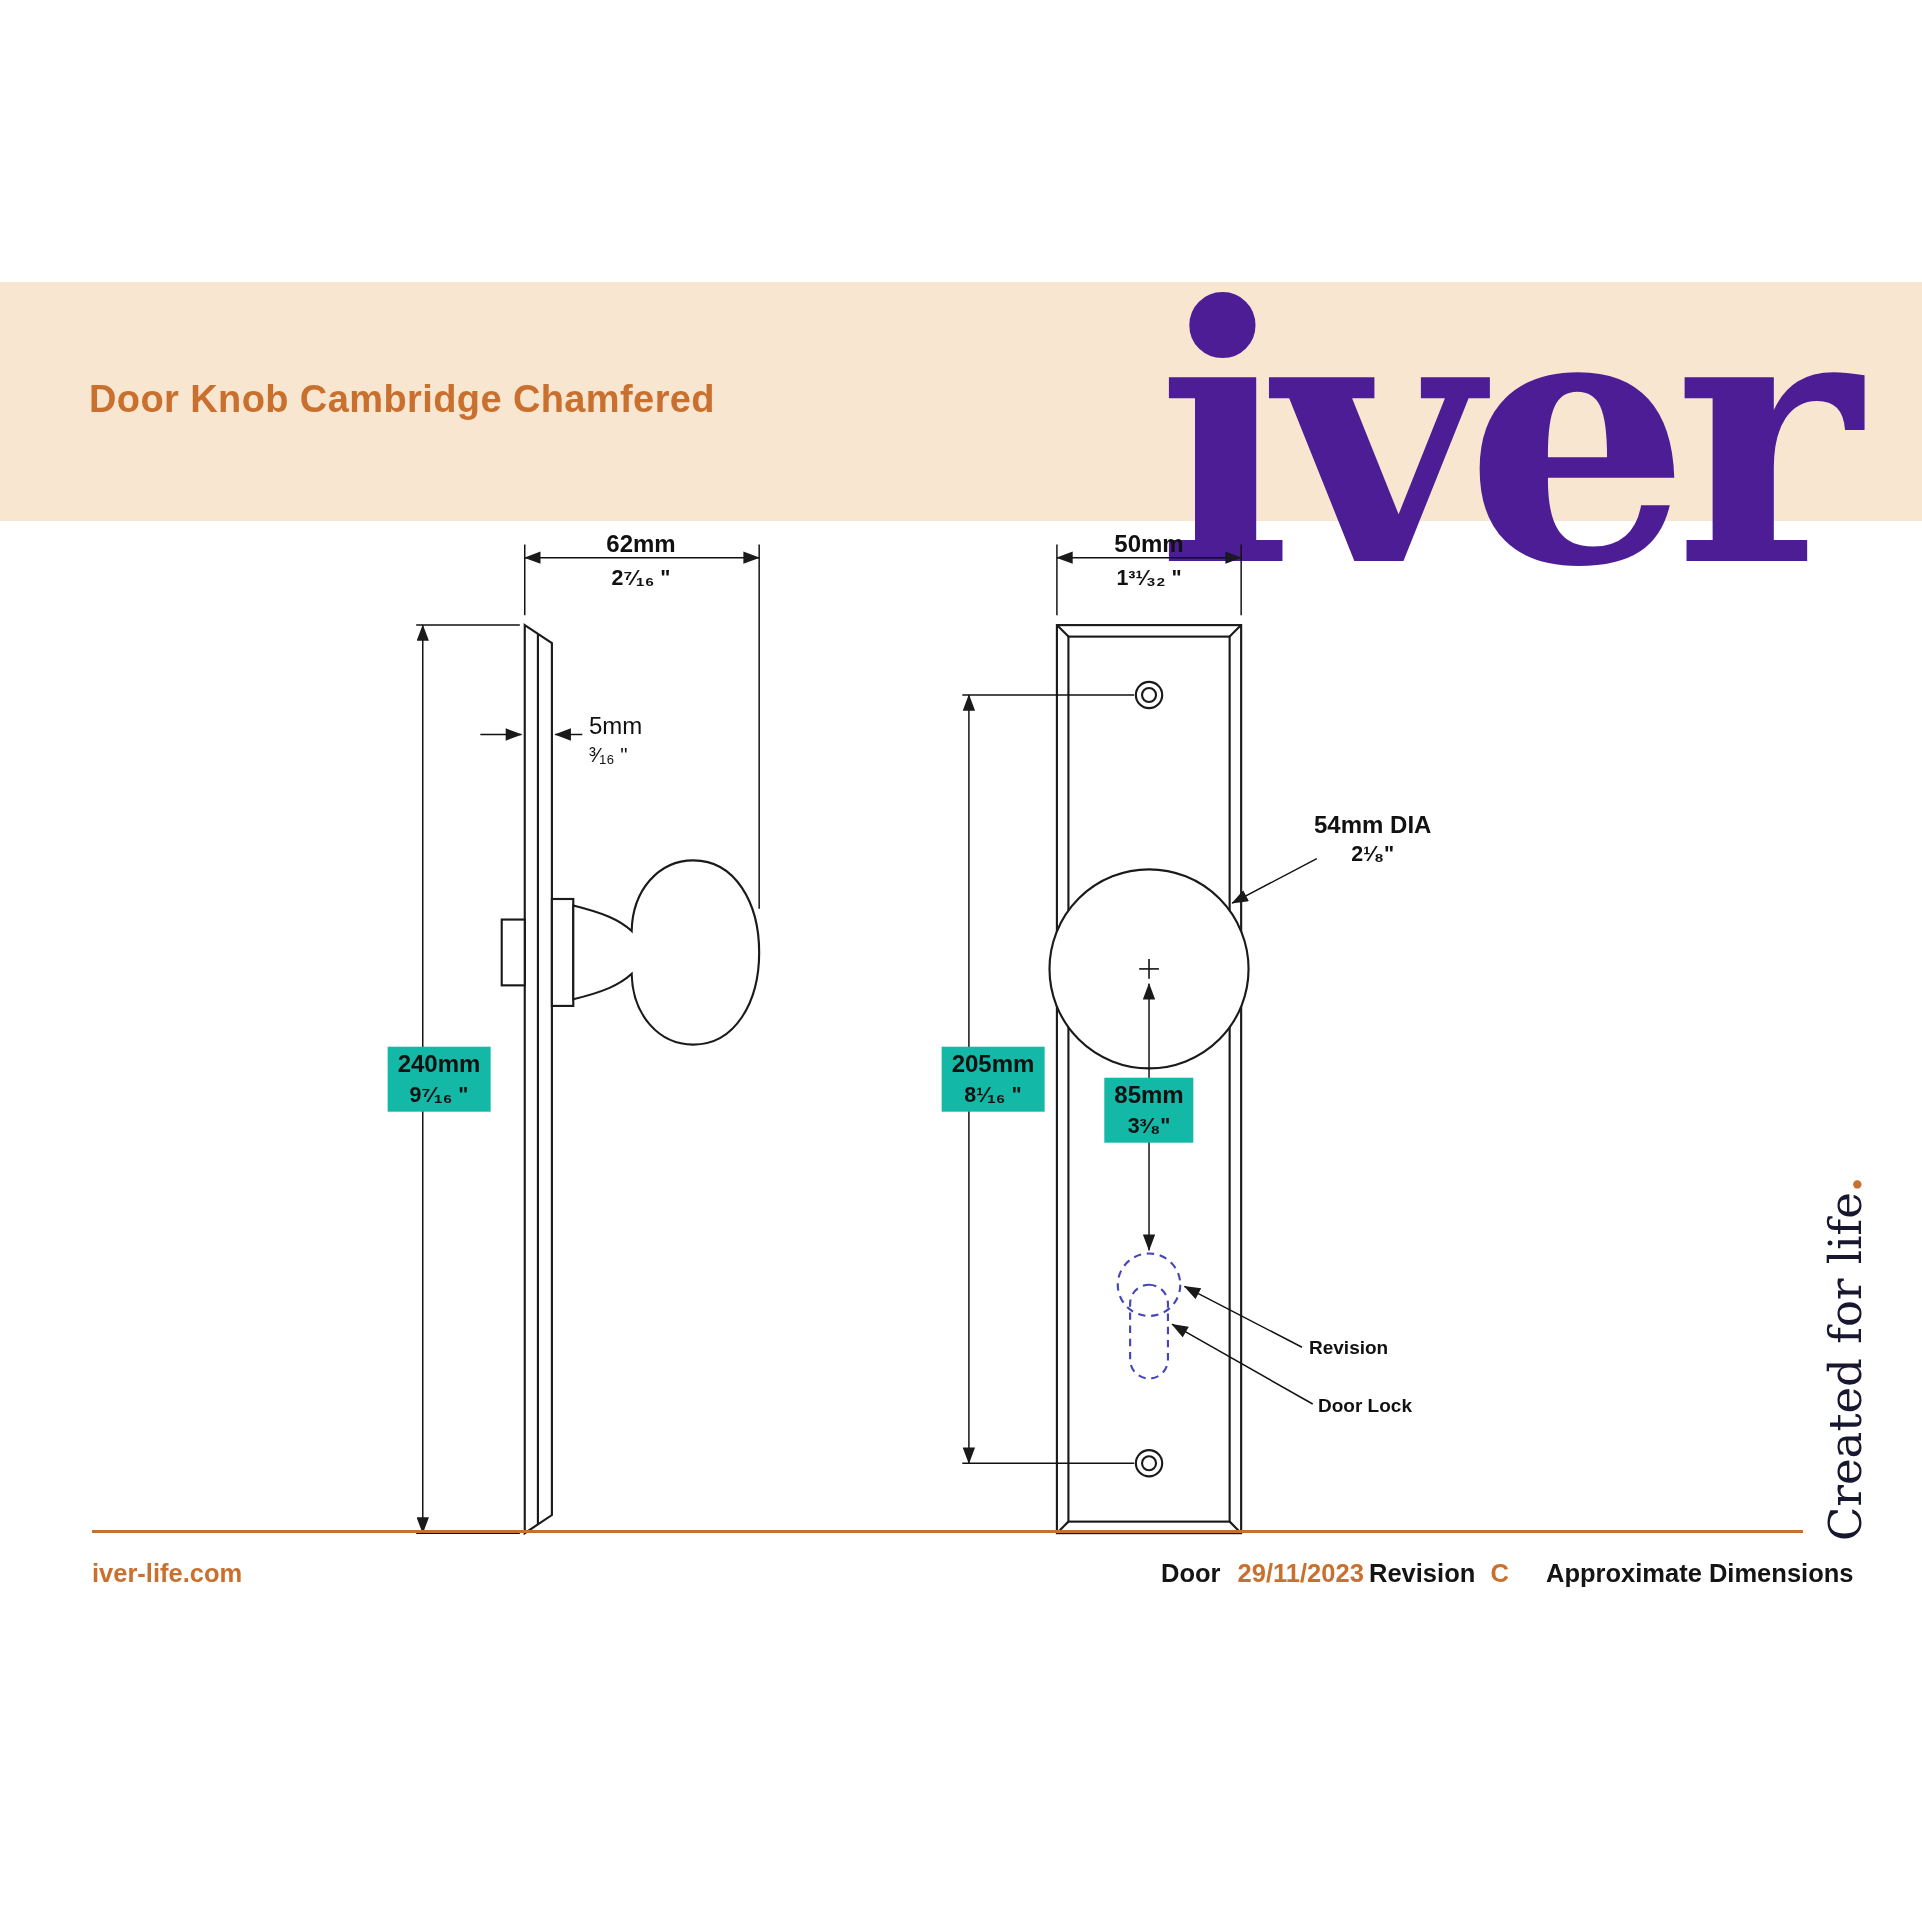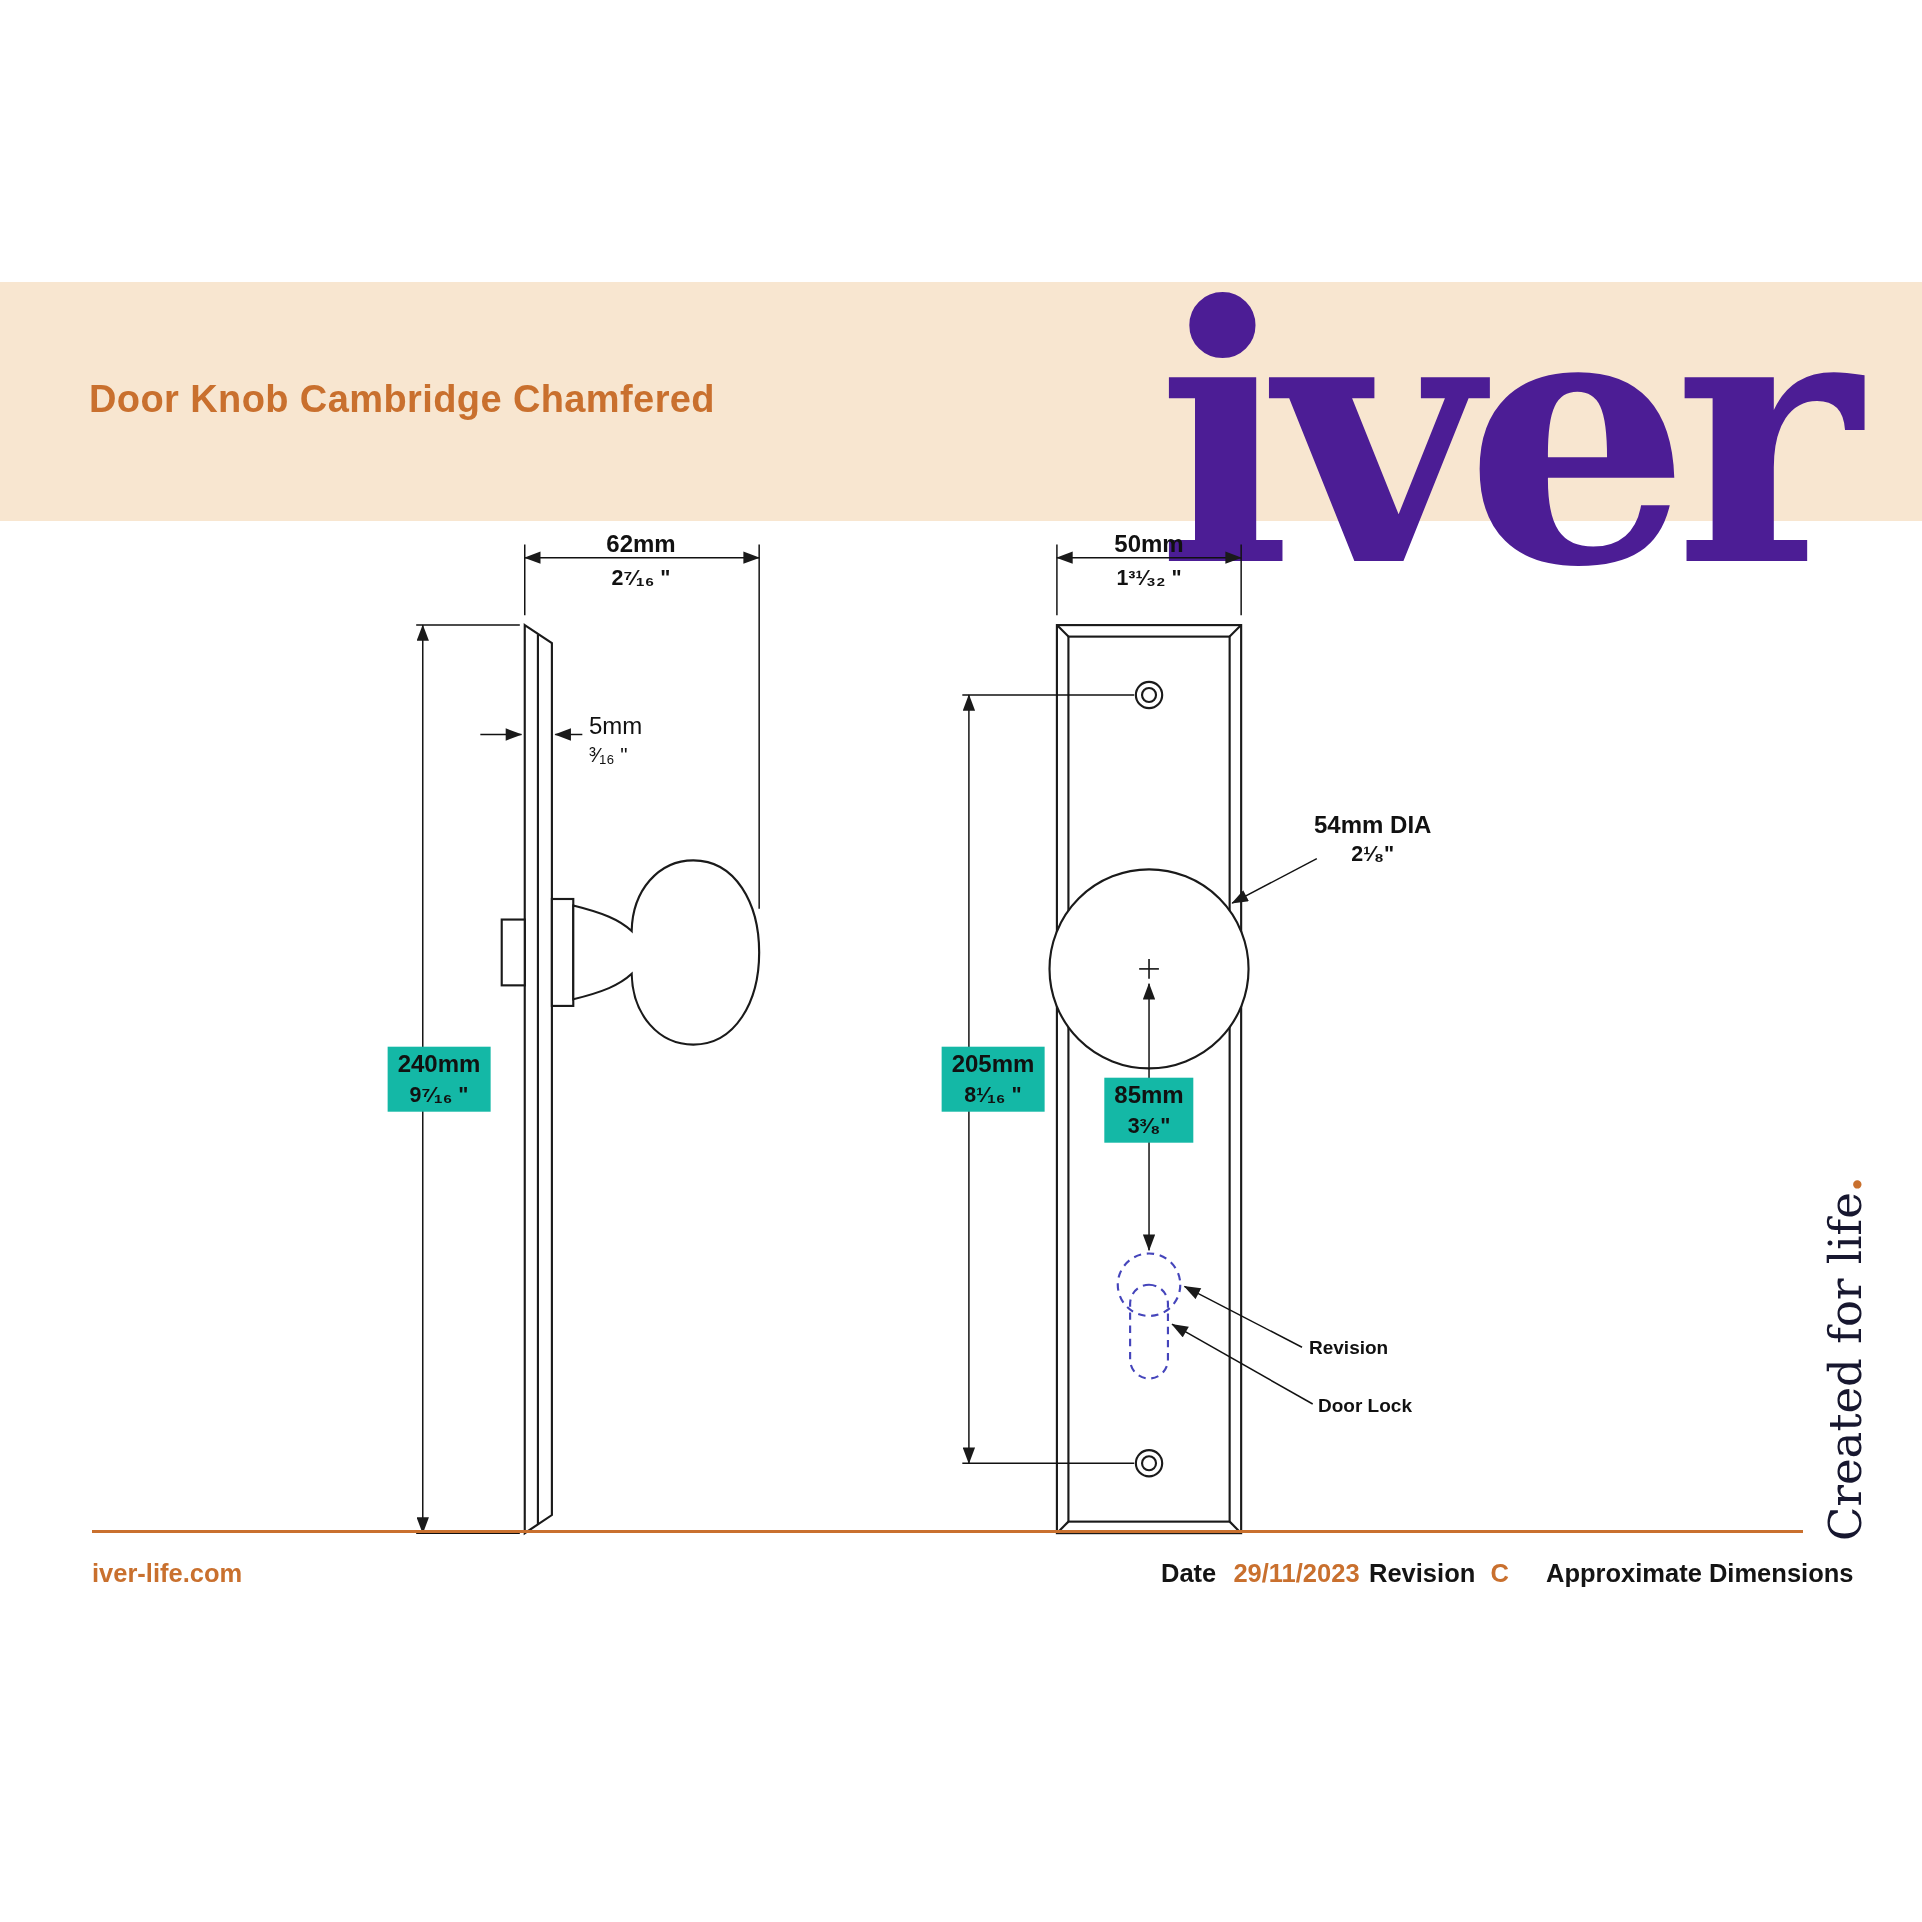--- a/index.html
+++ b/index.html
@@ -155,21 +155,21 @@
 
 <div class="tagline">
   <span>Created for life</span><span class="dot">.</span>
 </div>
 
 <div class="footer-rule"></div>
 
 <div class="footer-text orange" style="left:92px;">iver-life.com</div>
 
 <div class="footer-text" style="left:1161px;">
-  <span class="dark">Date</span>
+  <span class="dark">Door</span>
   <span class="orange" style="margin-left:10px;">29/11/2023</span>
 </div>
 
 <div class="footer-text" style="left:1369px;">
   <span class="dark">Revision</span>
   <span class="orange" style="margin-left:8.2px;">C</span>
 </div>
 
 <div class="footer-text dark" style="left:1546px;">Approximate Dimensions</div>
 

